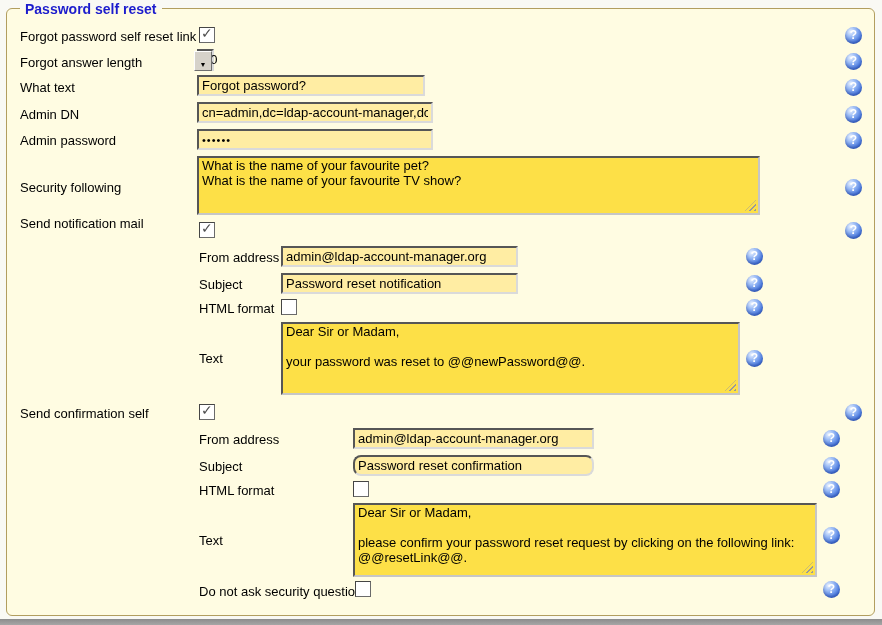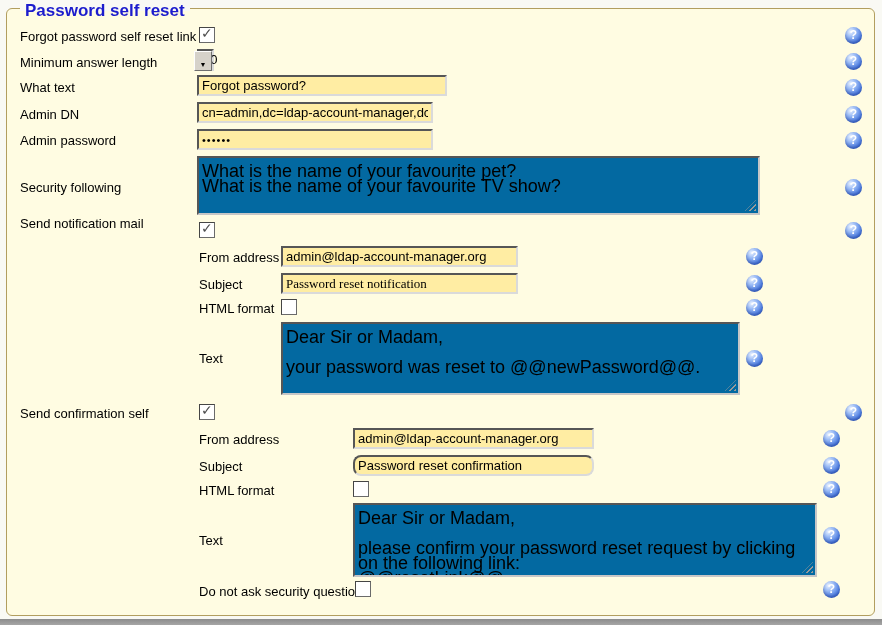--- a/index.html
+++ b/index.html
@@ -3,36 +3,36 @@
 <meta charset="utf-8">
 <style>
   html,body { margin:0; padding:0; }
   body { width:882px; height:625px; overflow:hidden;
          font-family:"Liberation Sans", sans-serif; font-size:13px; color:#000; }
   #page { position:relative; width:882px; height:625px; background:#f9f9f4; }
 
   .panel { position:absolute; left:6px; top:8px; width:867px; height:606px;
            background:#fffce2; border:1px solid #b29e5f; border-radius:6px; }
   .legend { position:absolute; left:20px; top:1px; z-index:3; padding:0 5px;
-            font-weight:bold; font-size:17px; color:#1c1ccd;
+            font-weight:bold; font-size:14px; color:#1c1ccd;
             background:linear-gradient(to bottom,#f9f9f4 50%,#fffce2 50%); }
   .bottom-bar { position:absolute; left:0; top:619px; width:882px; height:6px;
                 background:linear-gradient(#8c8c8c,#a6a6a6); }
 
   .lbl { position:absolute; white-space:nowrap; line-height:16px; z-index:2; }
 
   .txt { position:absolute; box-sizing:border-box; height:21px; z-index:2;
          border:2px solid; border-color:#565656 #dadada #dadada #565656;
          background:#ffeda3; font-family:"Liberation Sans",sans-serif;
          font-size:13px; padding:0 3px; color:#000; outline:none; }
 
   .ta { position:absolute; box-sizing:border-box; z-index:2; resize:none; overflow:hidden;
         border:2px solid; border-color:#565656 #c6c6c6 #c6c6c6 #565656;
-        background:#0369a1; font-family:"Liberation Sans",sans-serif;
-        font-size:18px; line-height:15px; padding:6px 3px; color:#000; outline:none; }
+        background:#fde047; font-family:"Liberation Sans",sans-serif;
+        font-size:13px; line-height:15px; padding:0 3px; color:#000; outline:none; }
 
   .cb { position:absolute; box-sizing:border-box; width:16px; height:16px; z-index:2;
         background:#fff; border:1px solid #6a6a6a;
         border-top-color:#454545; border-left-color:#454545; }
   .cb .cm { display:none; }
   .cb.checked .cm { display:block; position:absolute; left:1px; top:-3px;
                     color:#4d4d4d; font-size:14px; }
 
   .combo { position:absolute; box-sizing:border-box; width:17px; height:22px; z-index:2;
            border:2px solid; border-color:#565656 #dadada #dadada #565656;
@@ -61,29 +61,29 @@
   <div class="panel"></div>
   <div class="legend">Password self reset</div>
   <div class="bottom-bar"></div>
 
   <div class="lbl" style="left:20px;top:29px">Forgot password self reset link</div>
   <div class="cb checked" style="left:199px;top:27px">
       <span class="cm">✓</span>
     </div>
   <div class="help" style="left:845px;top:27px">?</div>
 
-  <div class="lbl" style="left:20px;top:55px">Minimum answer length</div>
+  <div class="lbl" style="left:20px;top:55px">Forgot answer length</div>
   <div class="combo" style="left:197px;top:49px">
     <span class="combo-val">10</span>
     <span class="combo-btn"><span class="combo-arrow">▼</span></span>
   </div>
   <div class="help" style="left:845px;top:53px">?</div>
 
   <div class="lbl" style="left:20px;top:80px">What text</div>
-  <input class="txt" style="left: 197px; top: 75px; width: 250px;" value="Forgot password?">
+  <input class="txt" style="left: 197px; top: 75px; width: 228px;" value="Forgot password?">
   <div class="help" style="left:845px;top:79px">?</div>
 
   <div class="lbl" style="left:20px;top:107px">Admin DN</div>
   <input class="txt" style="left: 197px; top: 102px; width: 236px;" value="cn=admin,dc=ldap-account-manager,dc=">
   <div class="help" style="left:845px;top:106px">?</div>
 
   <div class="lbl" style="left:20px;top:133px">Admin password</div>
   <input class="txt" style="left: 197px; top: 129px; width: 236px; font-size: 11px; letter-spacing: 1px;" value="••••••">
   <div class="help" style="left:845px;top:132px">?</div>
 
@@ -97,21 +97,21 @@
   <div class="cb checked" style="left:199px;top:222px">
       <span class="cm">✓</span>
     </div>
   <div class="help" style="left:845px;top:222px">?</div>
 
   <div class="lbl" style="left:199px;top:250px">From address</div>
   <input class="txt" style="left: 281px; top: 246px; width: 237px;" value="admin@ldap-account-manager.org">
   <div class="help" style="left:746px;top:248px">?</div>
 
   <div class="lbl" style="left:199px;top:277px">Subject</div>
-  <input class="txt" style="left: 281px; top: 273px; width: 237px; font-family: Liberation Serif, serif;" value="Password reset notification">
+  <input class="txt" style="left: 281px; top: 273px; width: 237px;" value="Password reset notification">
   <div class="help" style="left:746px;top:275px">?</div>
 
   <div class="lbl" style="left:199px;top:301px">HTML format</div>
   <div class="cb" style="left:281px;top:299px"></div>
   <div class="help" style="left:746px;top:299px">?</div>
 
   <div class="lbl" style="left:199px;top:351px">Text</div>
   <textarea class="ta" style="left: 281px; top: 322px; width: 459px; height: 73px;">Dear Sir or Madam,
 
 your password was reset to @@newPassword@@.</textarea>

